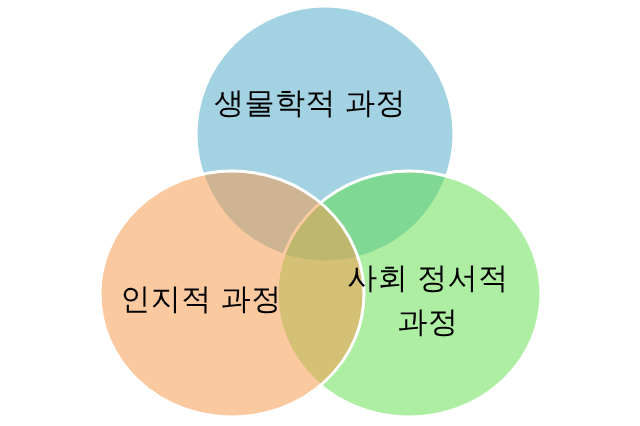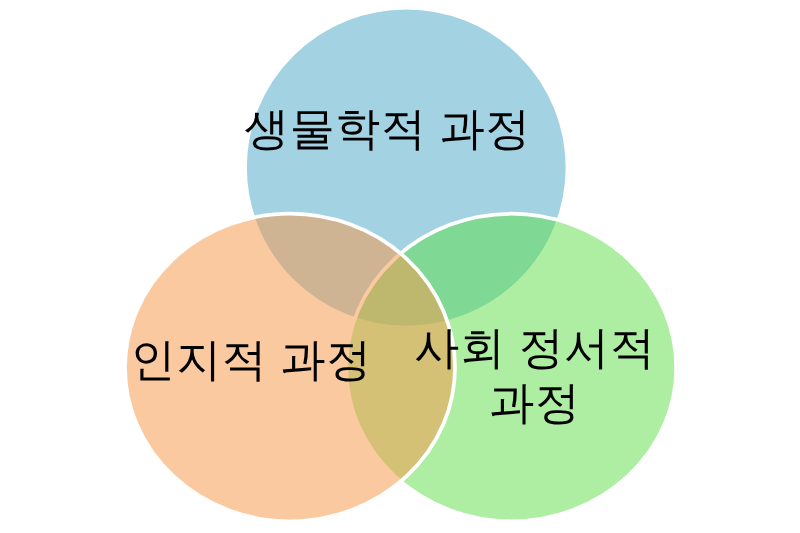--- a/index.html
+++ b/index.html
@@ -22,29 +22,29 @@
     display: block;
   }
   .venn-svg ellipse {
     stroke: #FFFFFF;       
     stroke-width: 3;
   }
   .circle-label {
     position: absolute;
     transform: translate(-50%, -50%);
     color: #000000;
-    font-size: 36px;
+    font-size: 30px;
     line-height: 44px;
     text-align: center;
     white-space: pre-line;
     letter-spacing: 0.5px;
     pointer-events: none;
   }
   .label-biological { left: 310px; top: 103px; }
-  .label-cognitive  { left: 201px; top: 288px; text-align: center; }
+  .label-cognitive  { left: 201px; top: 299px; text-align: center; }
   .label-social     { left: 428px; top: 300px; }
 </style>
 </head>
 <body>
 
 <div class="canvas">
 
   <svg class="venn-svg" width="640" height="426" viewBox="0 0 640 426">
 
     <ellipse cx="325" cy="134" rx="129" ry="128" fill="rgba(163,211,227,1)"></ellipse>

